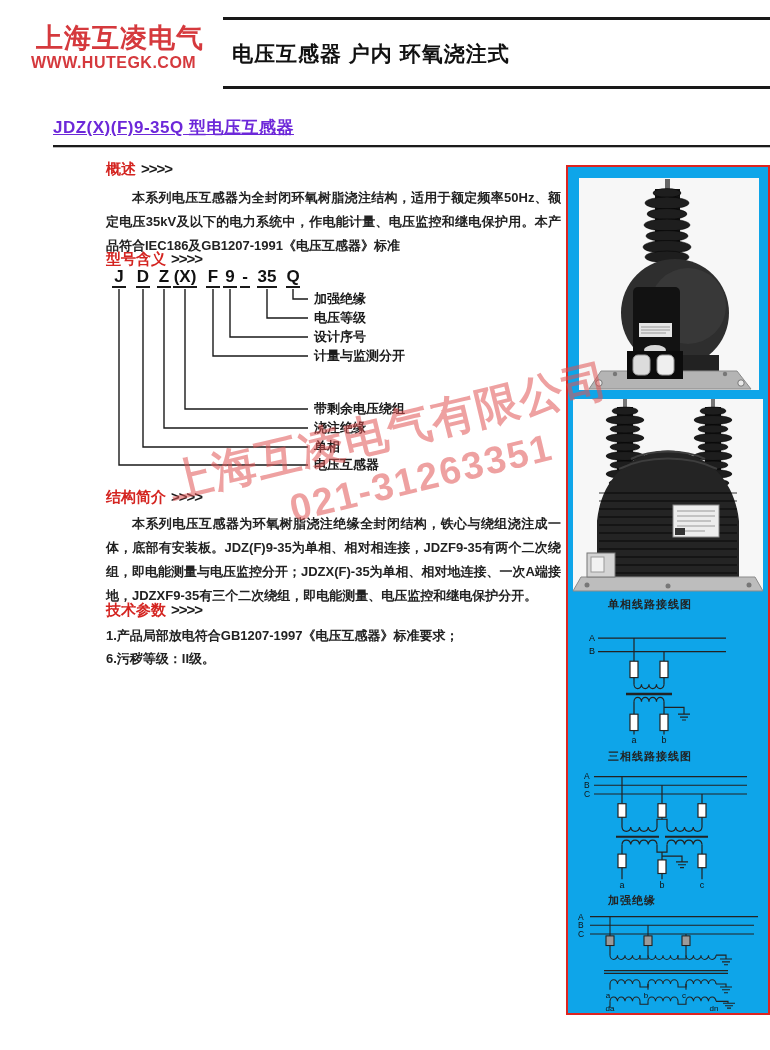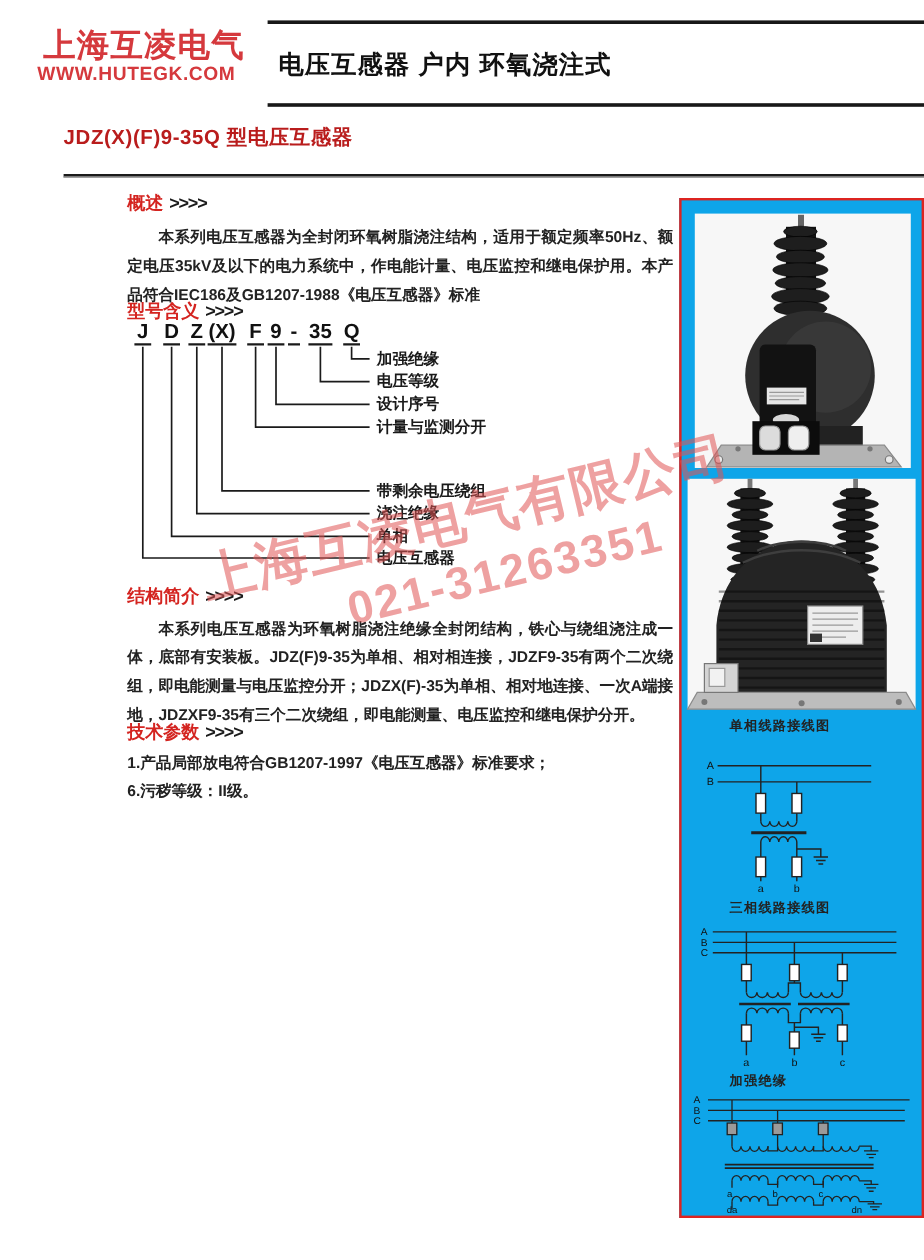--- a/index.html
+++ b/index.html
@@ -4,21 +4,21 @@
 <style>
   html,body{margin:0;padding:0;background:#fff;}
   .page{position:relative;width:770px;height:1050px;background:#fff;overflow:hidden;
         font-family:"Liberation Sans","DejaVu Sans",sans-serif;color:#1a1a1a;margin-left:18px;}
   
   .logo{position:absolute;left:18px;top:20px;font-size:27px;font-weight:bold;color:#d5393d;letter-spacing:1px;}
   .website{position:absolute;left:13px;top:54px;font-size:16px;font-weight:bold;color:#d5393d;letter-spacing:.5px;}
   .rule-top{position:absolute;left:205px;top:17px;right:1px;height:3px;background:#181818;}
   .rule-bottom{position:absolute;left:205px;top:86px;right:1px;height:3px;background:#181818;}
   .doc-title{position:absolute;left:214px;top:40px;font-size:21px;font-weight:bold;color:#111;letter-spacing:1px;}
-  .product-heading{position:absolute;left:35px;top:103px;font-size:17px;font-weight:bold;color:#b91c1c;letter-spacing:.5px;}
+  .product-heading{position:absolute;left:35px;top:116px;font-size:17px;font-weight:bold;color:#6d28d9;letter-spacing:.5px;text-decoration:underline;}
   .full-rule{position:absolute;left:35px;top:145px;right:2px;height:2px;background:#1b1b1b;border-bottom:1px solid #bbb;}
   
   .sec-h{position:absolute;font-size:15px;font-weight:bold;color:#d42420;}
   .sec-h .chev{color:#1a1a1a;margin-left:5px;font-weight:bold;letter-spacing:-1px;}
   .h-overview{left:88px;top:160px;}
   .h-model{left:88px;top:250px;}
   .h-structure{left:88px;top:488px;}
   .h-tech{left:88px;top:601px;}
   .body-text{position:absolute;left:88px;width:455px;font-size:13px;line-height:24px;
              font-weight:bold;color:#222;text-align:justify;text-indent:2em;}
@@ -57,21 +57,21 @@
   <div class="rule-top"></div>
   <div class="doc-title">电压互感器 户内 环氧浇注式</div>
   <div class="rule-bottom"></div>
 
   <div class="product-heading">JDZ(X)(F)9-35Q 型电压互感器</div>
   <div class="full-rule"></div>
 
   <div class="sec-h h-overview">
     <span>概述</span><span class="chev">&gt;&gt;&gt;&gt;</span>
   </div>
-  <div class="body-text t-overview">本系列电压互感器为全封闭环氧树脂浇注结构，适用于额定频率50Hz、额定电压35kV及以下的电力系统中，作电能计量、电压监控和继电保护用。本产品符合IEC186及GB1207-1988《电压互感器》标准</div>
+  <div class="body-text t-overview">本系列电压互感器为全封闭环氧树脂浇注结构，适用于额定频率50Hz、额定电压35kV及以下的电力系统中，作电能计量、电压监控和继电保护用。本产品符合IEC186及GB1207-1991《电压互感器》标准</div>
 
   <div class="sec-h h-model">
     <span>型号含义</span><span class="chev">&gt;&gt;&gt;&gt;</span>
   </div>
   <svg class="model-svg" width="380" height="212" viewBox="0 0 380 212">
     <g stroke="#1a1a1a" stroke-width="1.4" fill="none">
 
       <path d="M6,21H20 M30,21H44 M51,21H65 M67,21H91 M100,21H114 M117,21H131 M134,21H144 M151,21H171 M180,21H194" stroke-width="2"></path>
 
       <path d="M187,23V33H202"></path>

